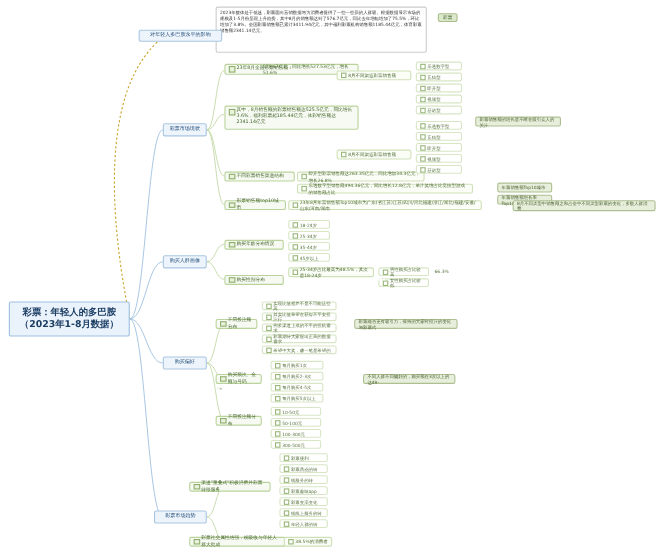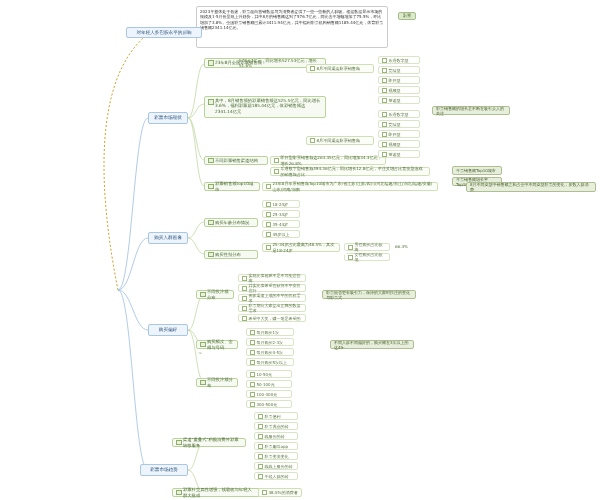--- a/index.html
+++ b/index.html
@@ -62,20 +62,23 @@
     <path d="M188,470 C196,470 196,492 204,492" stroke="#b9d39a" stroke-width="0.7" fill="none"></path>
   </svg>
 
   <div class="node topbox" style="left:196px;top:6px;width:192px;height:42px;">
     <span>2023年整体处于低迷，彩票面向营销数据与为消费者提供了一些一些新的人群吸。根据数据显示市场的规模及1-5月份呈现上升趋势，其中8月的销售额达到了576.7亿元，同比去年增幅增加了75.5%，环比增加了3.8%。全国彩票销售额已累计3411.94亿元，其中福利彩票机构销售额1185.44亿元，体育彩票销售额2341.14亿元。</span>
   </div>
   <div class="node tag" style="left:398px;top:12px;width:18px;height:8px;">
     <span>彩票</span>
   </div>
 
+  <div class="node root" style="left:8px;top:274px;width:110px;height:32px;">
+    <span>彩票：年轻人的多巴胺（2023年1-8月数据）</span>
+  </div>
 
   <div class="node pill" style="left:126px;top:27px;width:76px;height:11px;">
     <span>对年轻人多巴胺永平的影响</span>
   </div>
 
   <div class="node pill" style="left:148px;top:112px;width:40px;height:12px;">
     <span>彩票市场现状</span>
   </div>
 
   <div class="node pill" style="left:148px;top:232px;width:40px;height:12px;">

